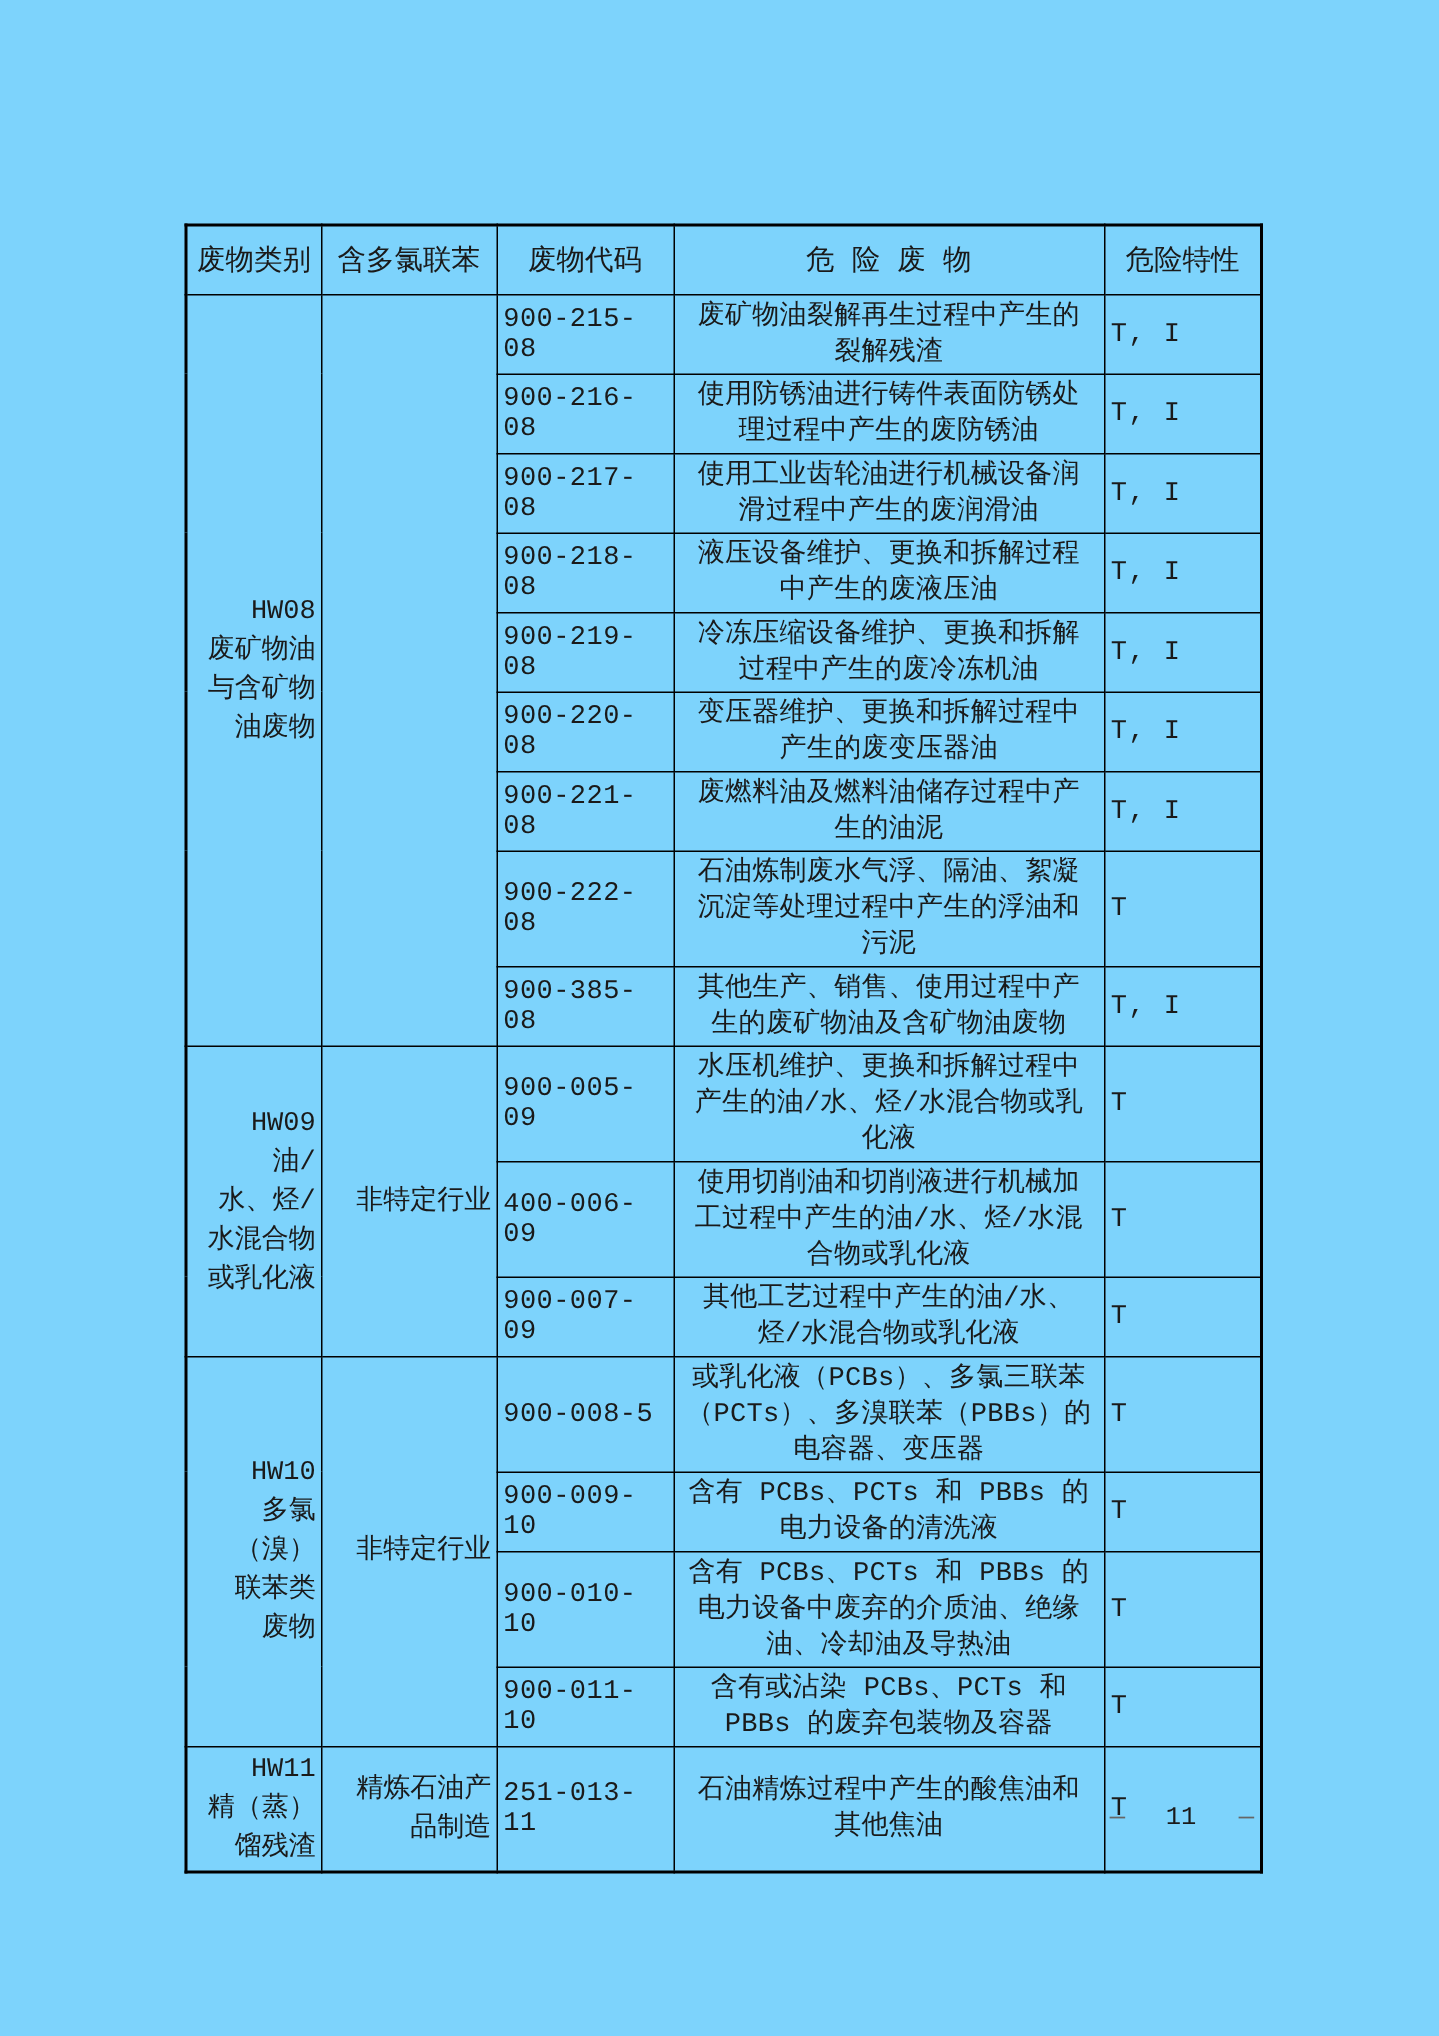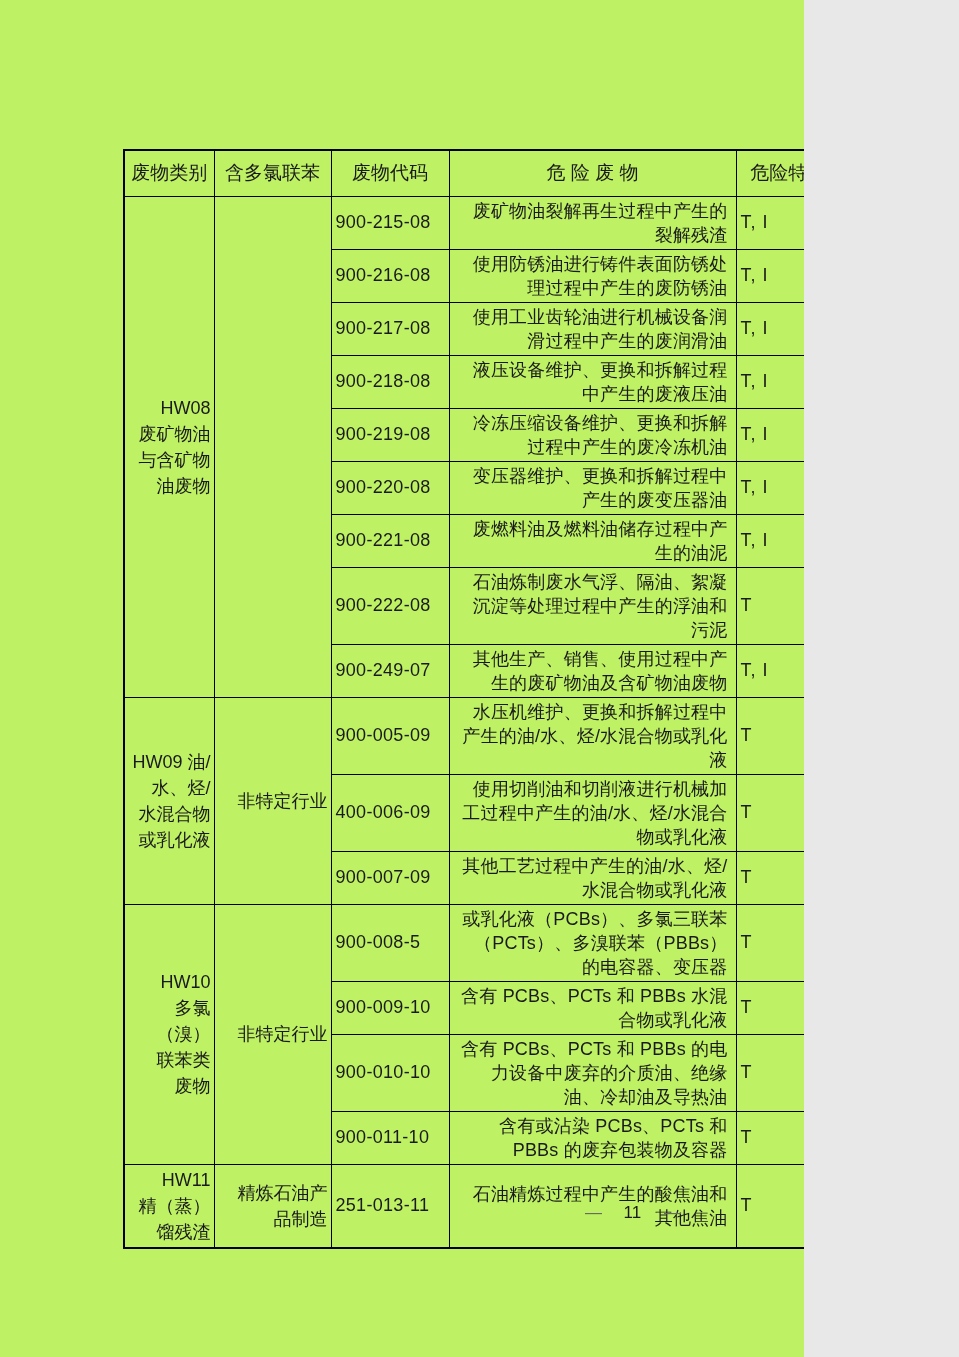--- a/index.html
+++ b/index.html
@@ -1,21 +1,21 @@
 <!DOCTYPE html>
 <html><head>
 <meta charset="utf-8">
 <style>
   html, body { margin: 0; padding: 0; background: #e8e8e8; }
   .page {
     position: relative;
-    width: 804px;
+    width: 959px;
     height: 1357px;
-    background: #bef264;
-    font-family: Liberation Sans, sans-serif;
+    background: #7dd3fc;
+    font-family: Liberation Mono, monospace;
     color: #1a1a1a;
     overflow: hidden;
   }
   table.waste-table {
     position: absolute;
     left: 123px;
     top: 149px;
     width: 717px;
     border-collapse: collapse;
     table-layout: fixed;
@@ -39,21 +39,21 @@
     text-align: right;
     white-space: pre-line;
     line-height: 26px;
     padding: 2px 3px;
   }
   td.code {
     font-size: 18px;
     letter-spacing: 0.3px;
   }
   td.desc {
-    text-align: right;
+    text-align: center;
     line-height: 24px;
     padding: 2px 8px;
     letter-spacing: 0.2px;
     margin-top: 10px;
   }
   td.haz {
     text-align: left;
     letter-spacing: 1px;
   }
   #table-body tr { height: 53px; }
@@ -138,21 +138,21 @@
           <td class="code">900-221-08</td>
           <td class="desc">废燃料油及燃料油储存过程中产生的油泥</td>
           <td class="haz">T, I</td>
         </tr>
         <tr>
           <td class="code">900-222-08</td>
           <td class="desc">石油炼制废水气浮、隔油、絮凝沉淀等处理过程中产生的浮油和污泥</td>
           <td class="haz">T</td>
         </tr>
         <tr>
-          <td class="code">900-249-07</td>
+          <td class="code">900-385-08</td>
           <td class="desc">其他生产、销售、使用过程中产生的废矿物油及含矿物油废物</td>
           <td class="haz">T, I</td>
         </tr>
         <tr>
           <td class="cat" rowspan="3">HW09 油/
 水、烃/
 水混合物
 或乳化液</td>
           <td class="ind" rowspan="3">非特定行业</td>
           <td class="code">900-005-09</td>
@@ -174,21 +174,21 @@
 多氯（溴）
 联苯类
 废物</td>
           <td class="ind" rowspan="4">非特定行业</td>
           <td class="code">900-008-5</td>
           <td class="desc">或乳化液（PCBs）、多氯三联苯（PCTs）、多溴联苯（PBBs）的电容器、变压器</td>
           <td class="haz">T</td>
         </tr>
         <tr>
           <td class="code">900-009-10</td>
-          <td class="desc">含有 PCBs、PCTs 和 PBBs 水混合物或乳化液</td>
+          <td class="desc">含有 PCBs、PCTs 和 PBBs 的电力设备的清洗液</td>
           <td class="haz">T</td>
         </tr>
         <tr>
           <td class="code">900-010-10</td>
           <td class="desc">含有 PCBs、PCTs 和 PBBs 的电力设备中废弃的介质油、绝缘油、冷却油及导热油</td>
           <td class="haz">T</td>
         </tr>
         <tr>
           <td class="code">900-011-10</td>
           <td class="desc">含有或沾染 PCBs、PCTs 和 PBBs 的废弃包装物及容器</td>

